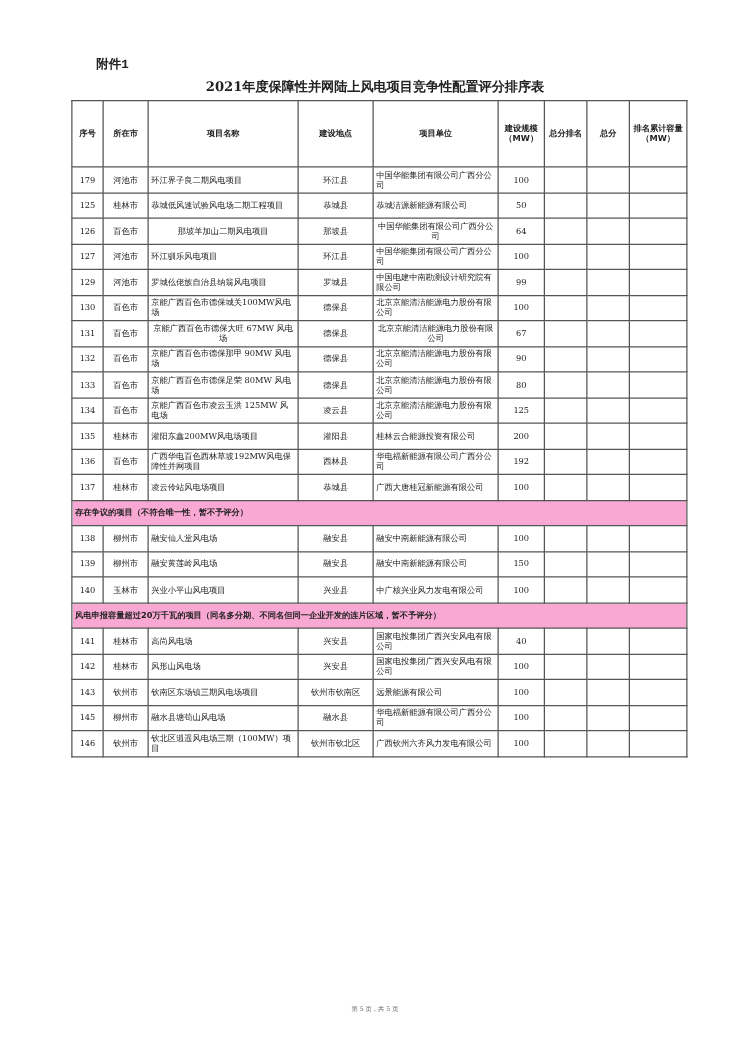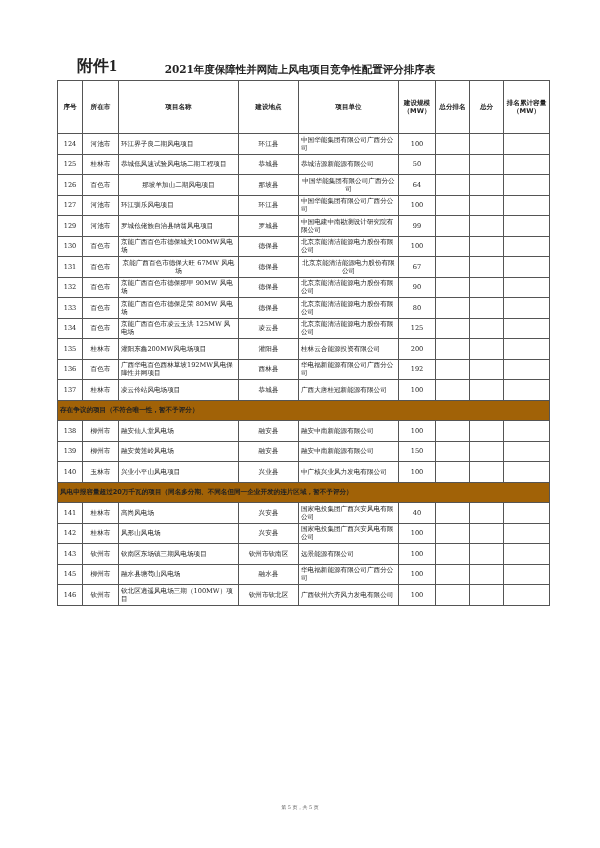--- a/index.html
+++ b/index.html
@@ -1,31 +1,31 @@
 <!DOCTYPE html>
 <html><head>
 <meta charset="utf-8">
 <style>
   html, body { margin:0; padding:0; background:#ffffff; }
   body { width:600px; height:848px; position:relative; overflow:hidden;
          font-family: "DejaVu Serif", "Liberation Serif", serif; color:#222; }
-  .attach { position:absolute; left:77px; top:56px; font-size:16px; font-weight:bold;
-            font-family:Liberation Serif, serif; }
+  .attach { position:absolute; left:77px; top:44px; font-size:10px; font-weight:bold;
+            font-family:Liberation Mono, monospace; }
   .title { position:absolute; left:0; width:600px; top:63px; text-align:center;
            font-size:10.5px; font-weight:bold; font-family:"DejaVu Serif", serif; }
   table.grid { position:absolute; left:57px; top:80px; width:492px; border-collapse:collapse;
                table-layout:fixed; }
   table.grid td, table.grid th { border:1px solid #555; padding:0 2px; font-size:6.6px;
                line-height:8px; overflow:hidden; vertical-align:middle; }
   table.grid th { height:52px; font-weight:bold; text-align:center; font-size:6.6px;
                   font-family:"DejaVu Sans", sans-serif; }
   table.grid td { height:19.5px; }
   td.c { text-align:center; }
   td.l { text-align:left; }
-  tr.section td { background:#a16207; font-weight:bold; text-align:left; font-size:6.6px;
+  tr.section td { background:#f9a8d4; font-weight:bold; text-align:left; font-size:6.6px;
                   height:19.5px; font-family:"DejaVu Sans", sans-serif; }
   tr.thick td { border-top:1.5px solid #333;text-align:center; }
   .footer { position:absolute; left:0; width:600px; top:804px; text-align:center;
             font-size:5px; color:#666; }
 </style>
 </head>
 <body>
 
 <div class="attach">附件1</div>
 <div class="title">2021年度保障性并网陆上风电项目竞争性配置评分排序表</div>
@@ -50,21 +50,21 @@
       <th>建设地点</th>
       <th>项目单位</th>
       <th>建设规模（MW）</th>
       <th>总分排名</th>
       <th>总分</th>
       <th>排名累计容量（MW）</th>
     </tr>
   </thead>
   <tbody id="tbody">
       <tr>
-        <td class="c">124</td>
+        <td class="c">179</td>
         <td class="c">河池市</td>
         <td class="l">环江界子良二期风电项目</td>
         <td class="c">环江县</td>
         <td class="l">中国华能集团有限公司广西分公司</td>
         <td class="c">100</td>
         <td class="c"></td>
         <td class="c"></td>
         <td class="c"></td>
       </tr>
       <tr>

